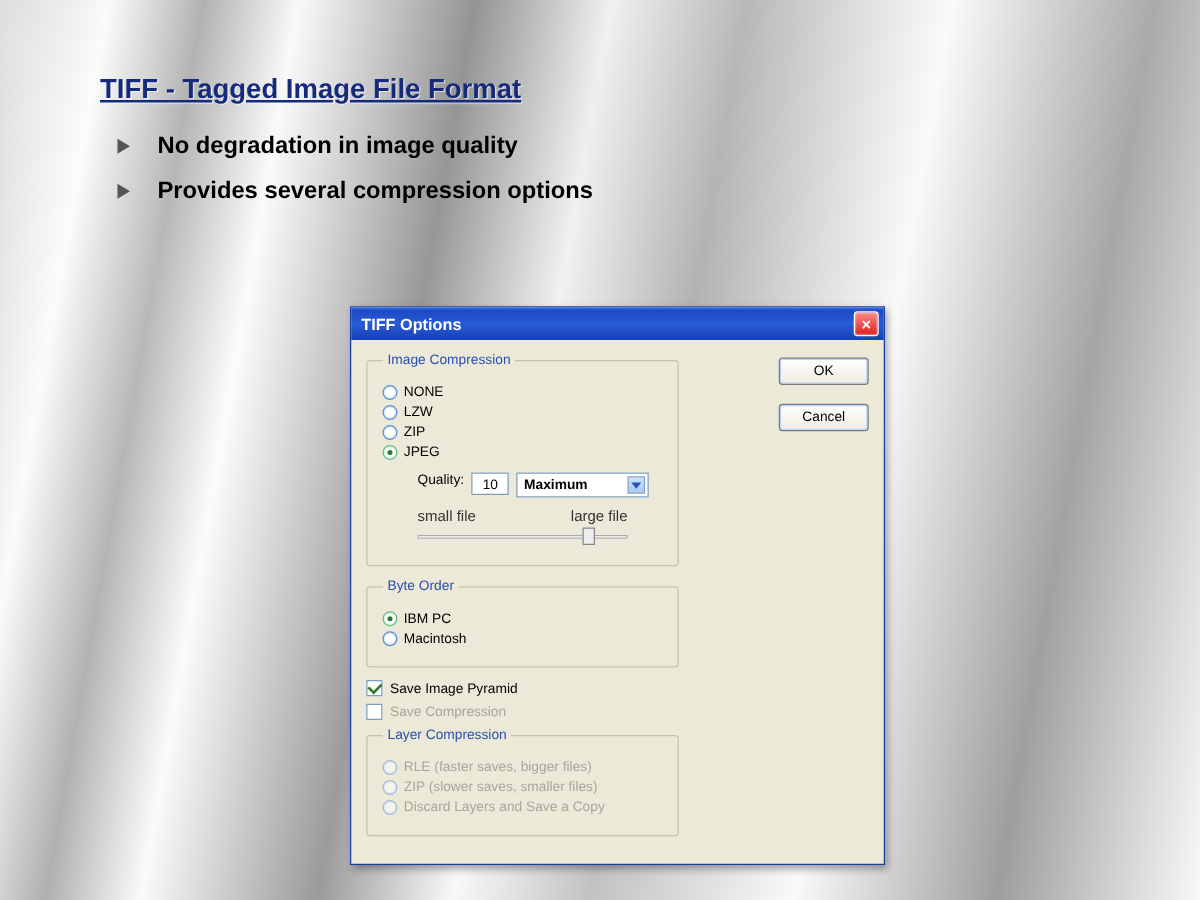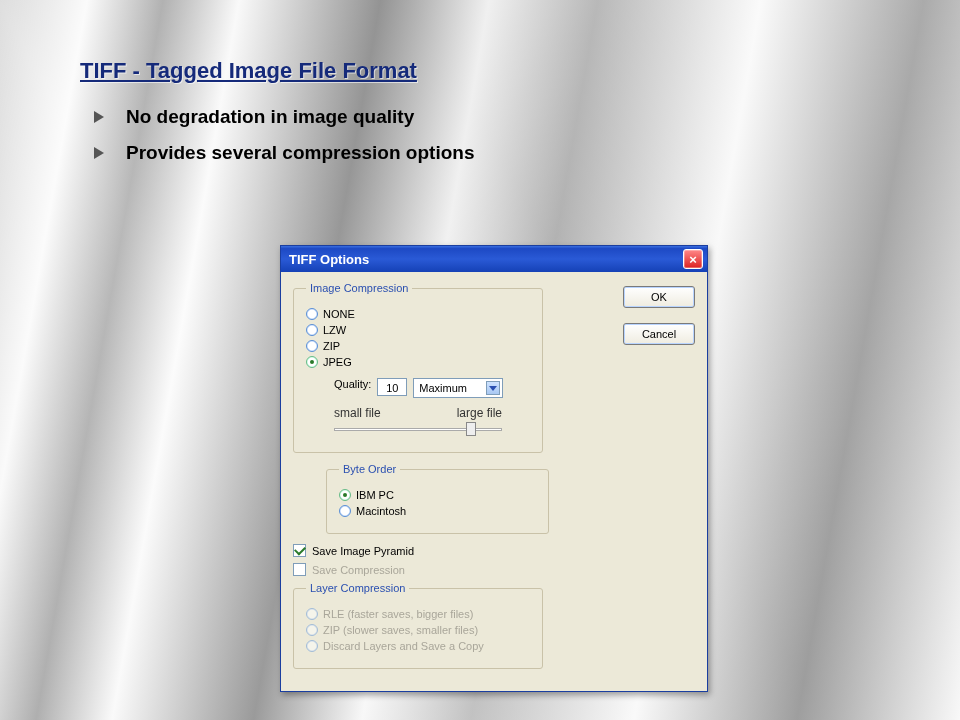--- a/index.html
+++ b/index.html
@@ -84,38 +84,38 @@
   .radio-row{ display:flex; align-items:center; gap:5px; margin:4px 0; color:#000;}
   .radio{
     width:12px;height:12px;border:1px solid #6b8; border-radius:50%;
     background:radial-gradient(circle,#fff 0 55%,#dfe 55% 100%); position:relative; flex:0 0 auto;
   }
   .radio.blue{ border-color:#5a8fd6; background:radial-gradient(circle,#fff 0 55%,#dceaff 55% 100%);}
   .radio.sel::after{content:'';position:absolute;left:3px;top:3px;width:4px;height:4px;background:#2a7a2a;border-radius:50%;}
   .disabled{color:#a9a69a;}
   .qrow{margin:10px 0 4px 28px; display:flex; align-items:flex-start; gap:6px;}
   .numbox{width:30px;height:18px;border:1px solid #7f9db9;background:#fff;text-align:center;line-height:18px;}
-  .combo{width:90px;height:20px;border:1px solid #7f9db9;background:#fff;display:flex;align-items:center;justify-content:space-between;padding:0 2px 0 5px;}
+  .combo{width:106px;height:20px;border:1px solid #7f9db9;background:#fff;display:flex;align-items:center;justify-content:space-between;padding:0 2px 0 5px;font-weight:bold;}
   .combo .ar{width:14px;height:14px;background:linear-gradient(#cde2ff,#a9c8f2);border:1px solid #7f9db9;display:flex;align-items:center;justify-content:center;}
   .combo .ar::after{content:'';border-left:4px solid transparent;border-right:4px solid transparent;border-top:5px solid #2a4fb0;}
   .sliderlabels{display:flex;justify-content:space-between;margin:8px 28px 0 28px;font-size:12px;color:#333;}
   .slider{margin:2px 28px 4px 28px;height:14px;position:relative;}
   .slider .track{position:absolute;left:0;right:0;top:6px;height:3px;background:#fff;border:1px solid #aaa;}
   .slider .thumb{position:absolute;top:0;width:10px;height:14px;background:#eee;border:1px solid #888;left:calc(100% - 36px);}
   .chkrow{display:flex;align-items:center;gap:6px;margin:6px 0;}
   .chk{width:13px;height:13px;border:1px solid #7f9db9;background:#fff;display:flex;align-items:center;justify-content:center;}
   .chk.on::after{content:'';width:8px;height:5px;border-left:2px solid #2a7a2a;border-bottom:2px solid #2a7a2a;transform:rotate(-45deg);margin-top:-3px;}
   .btncol{position:absolute; right:12px; top:14px; display:flex; flex-direction:column; gap:15px;}
   .winbtn{
     width:72px;height:22px;border:1px solid #7a7a7a;border-radius:3px;
     background:linear-gradient(#fff,#efece0);text-align:center;line-height:20px;font-size:11px;
     box-shadow:0 0 0 1px #b8d4ff inset;
   }
   .fs-ic{width:250px;}
-  .fs-bo{width:223px;margin-left:33px;}
+  .fs-bo{width:250px;}
   .fs-lc{width:250px;}
   .fs-lc .radio-row{color:#a9a69a;}
 </style>
 </head>
 <body>
 
 <div class="content">
   <div class="title">TIFF -  Tagged Image File Format</div>
   <ul class="bullets" style="padding:0;margin:0 0 0 12px;">
     <li><span class="tri"></span><span>No degradation in image quality</span></li>

